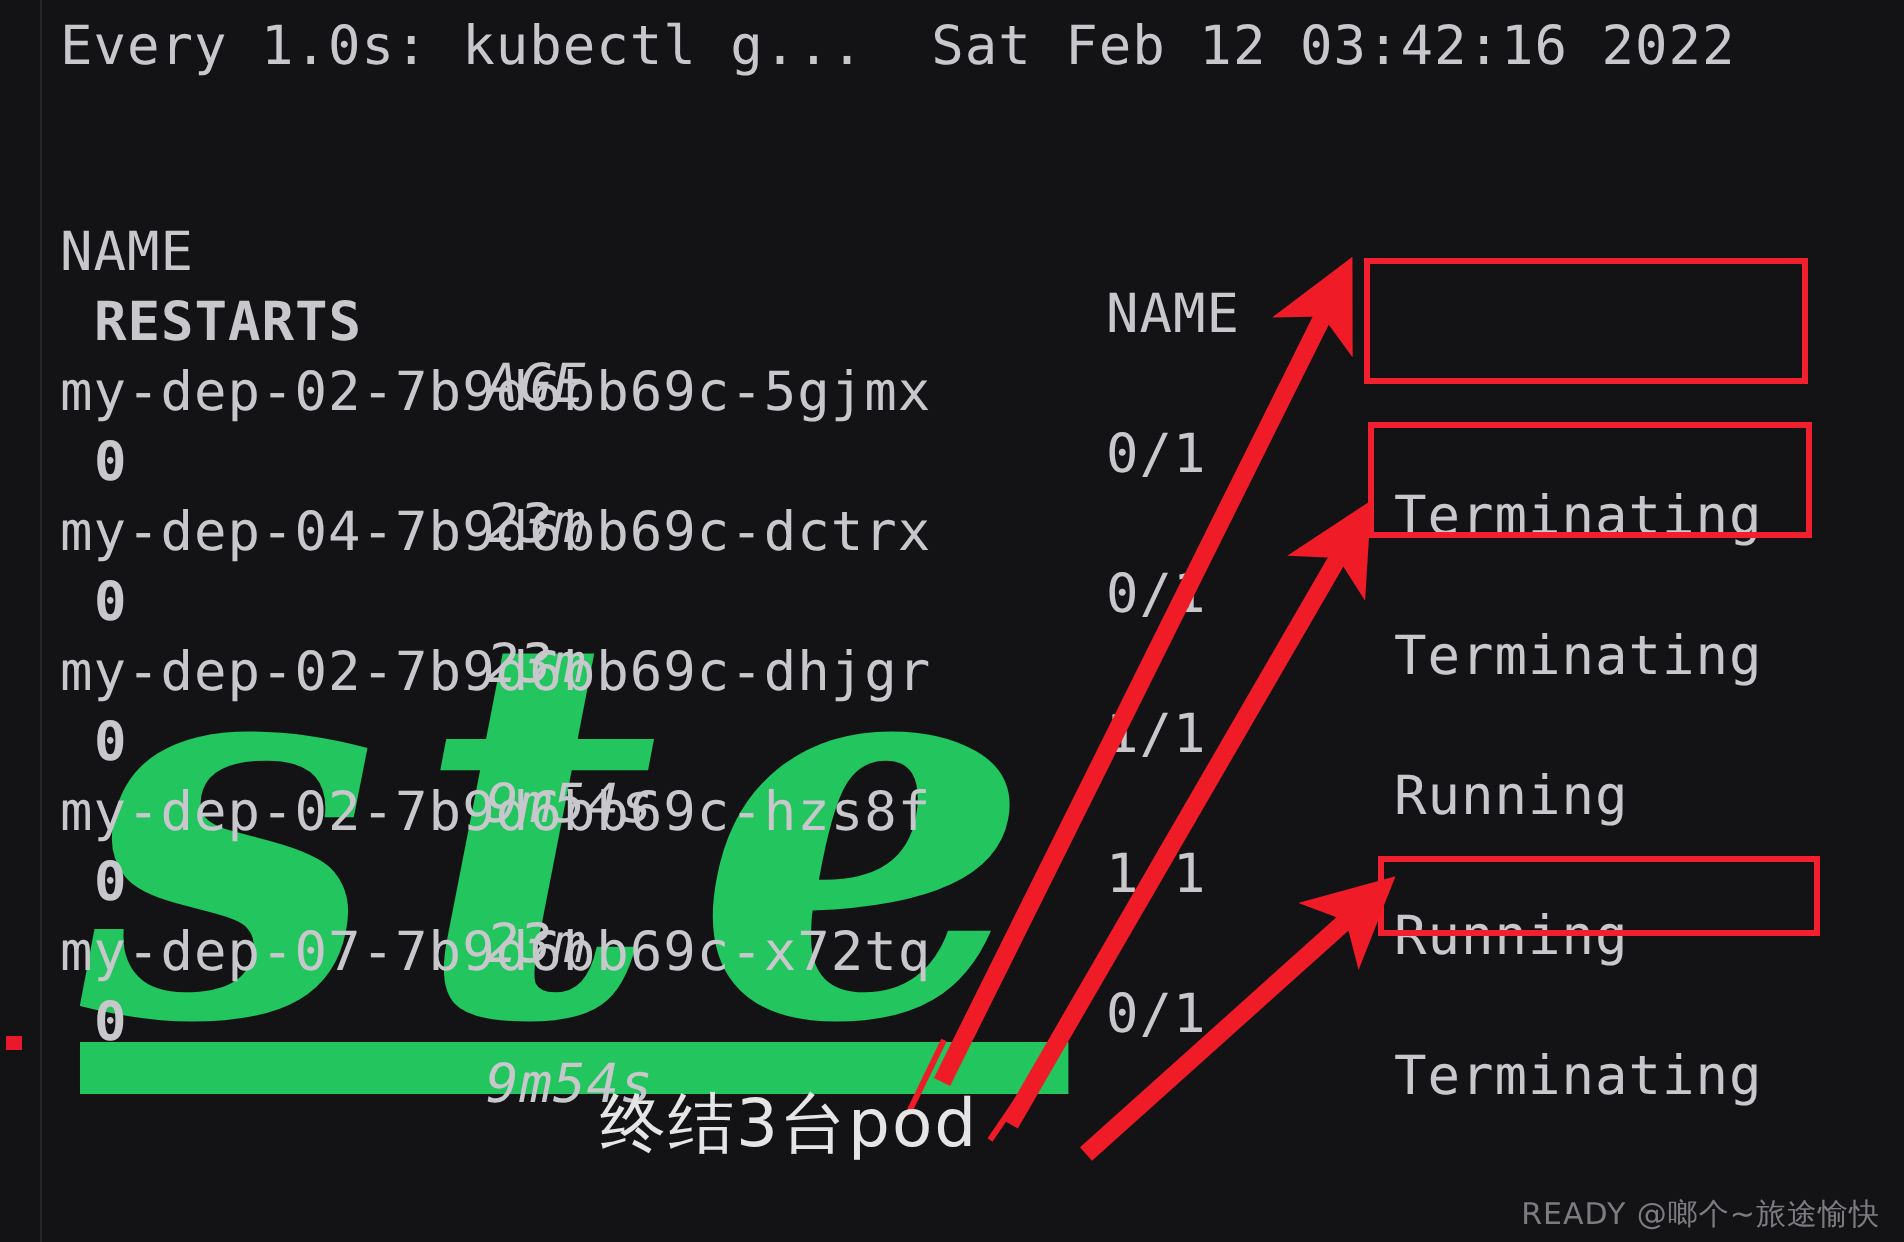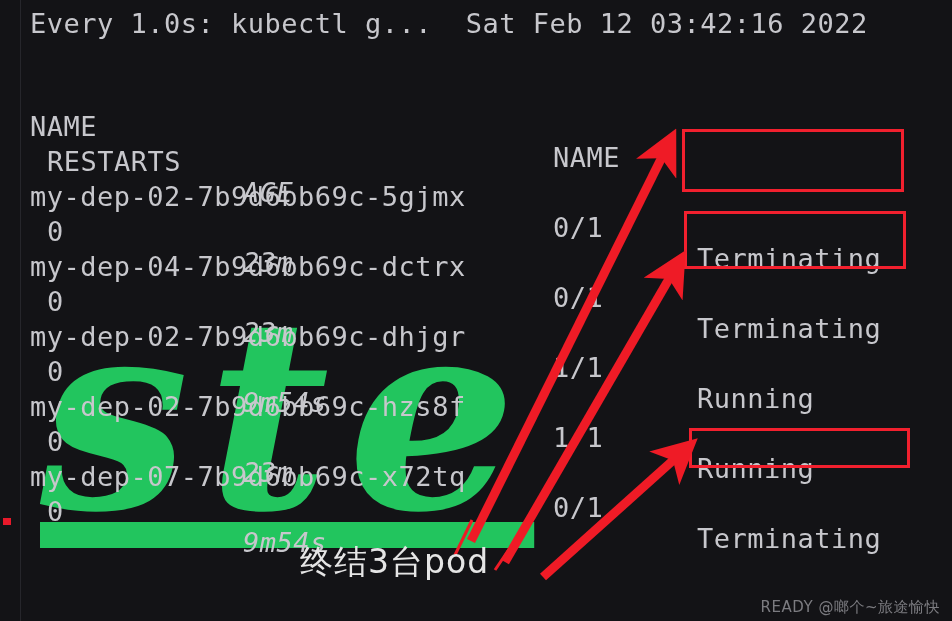--- a/index.html
+++ b/index.html
@@ -74,21 +74,21 @@
     white-space: pre;
     color: #c7c7cc;
     font-family: "DejaVu Sans Mono", monospace;
     font-size: 27px;
     letter-spacing: 0.5px;
   }
   .hdr-line { top: 8px; left: 30px; }
   .col-name  { position: absolute; left: 30px;  white-space: pre; }
   .col-ready { position: absolute; left: 553px; white-space: pre; }
   .col-status{ position: absolute; left: 697px; white-space: pre; }
-  .col-rest  { position: absolute; left: 47px;  white-space: pre; }
+  .col-rest  { position: absolute; left: 47px;  white-space: pre; font-weight: bold; }
   .col-age   { position: absolute; left: 243px; white-space: pre; font-style: italic; }
 
   .row { position: absolute; left: 0; width: 920px; height: 70px; }
   .row .r1 { position: absolute; top: 0px; height: 35px; }
   .row .r2 { position: absolute; top: 35px; height: 35px; }
 
   
   .redbox {
     position: absolute;
     border: 3px solid #f2202e;

